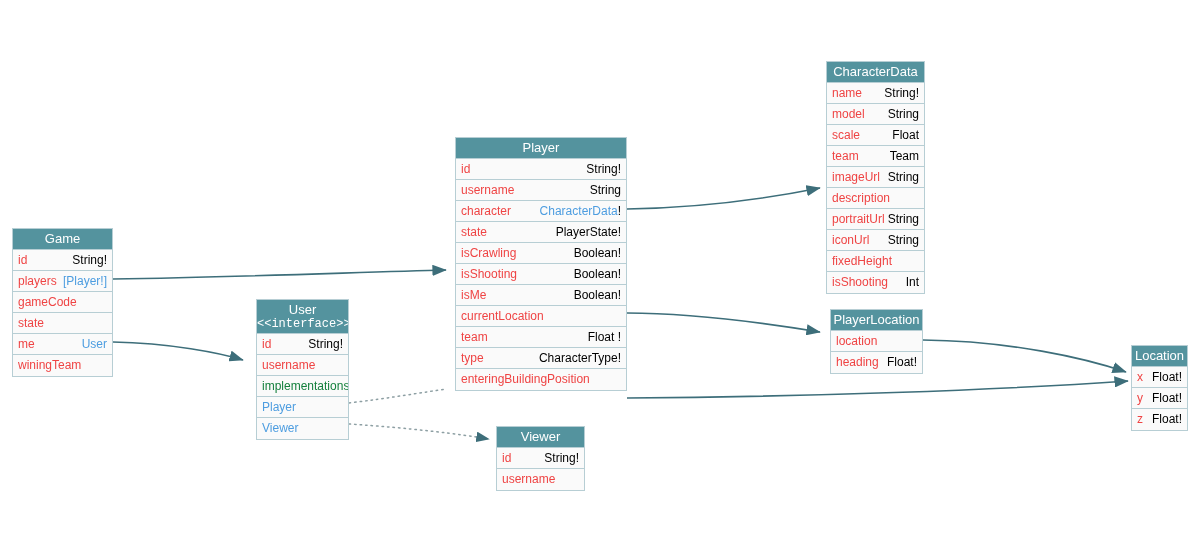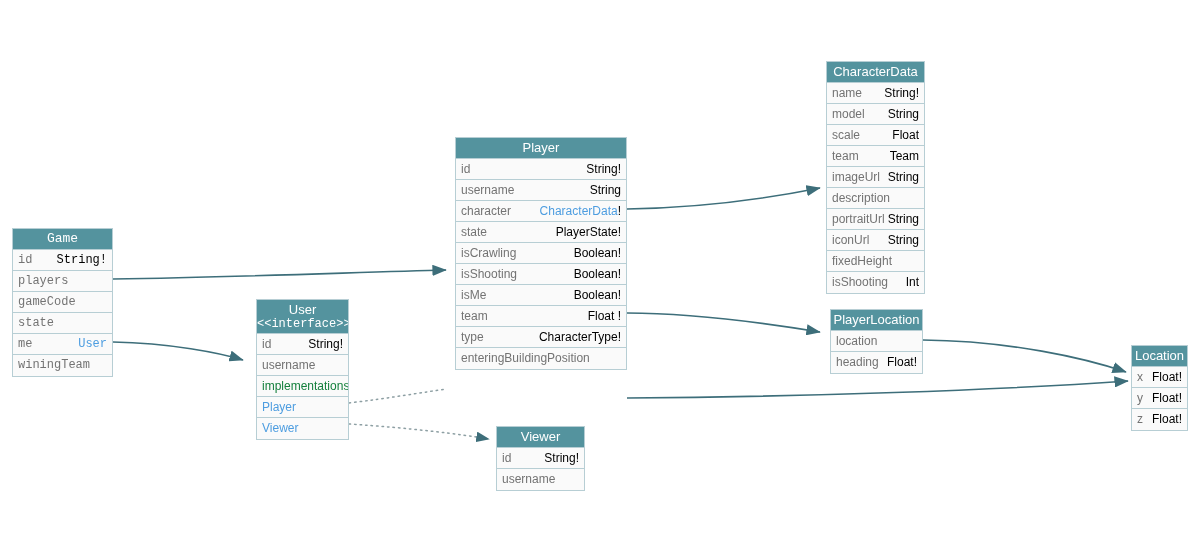--- a/index.html
+++ b/index.html
@@ -63,21 +63,21 @@
     line-height: 20px;
     padding: 0 5px;
     white-space: nowrap;
     overflow: hidden;
   }
   .row:last-child {
     border-bottom: none;
   }
   .row .fname {
     float: left;
-    color: #737373;
+    color: #ef4444;
   }
   .row .ftype {
     float: right;
     color: #000000;
   }
   .row .ftype.link {
     color: #4d9de0;
   }
   .row .ftype .bang-dark {
     color: #000000;
@@ -118,21 +118,21 @@
 
     <path d="M 627 209 C 690 208, 760 200, 820 188" fill="none" stroke="#3d6e7a" stroke-width="1.6" marker-end="url(#arrowhead)"></path>
 
     <path d="M 627 313 C 690 313, 765 323, 820 332" fill="none" stroke="#3d6e7a" stroke-width="1.6" marker-end="url(#arrowhead)"></path>
 
     <path d="M 627 398 C 800 397, 1000 390, 1128 381" fill="none" stroke="#3d6e7a" stroke-width="1.6" marker-end="url(#arrowhead)"></path>
 
     <path d="M 923 340 C 1010 341, 1085 358, 1126 372" fill="none" stroke="#3d6e7a" stroke-width="1.6" marker-end="url(#arrowhead)"></path>
   </svg>
 
-  <div class="entity" style="left:12px; top:228px; width:101px;font-family:Liberation Mono, monospace;">
+  <div class="entity" style="left:12px; top:228px; width:101px;">
     <div class="entity-header">Game</div>
     <div class="row clearfix">
       <span class="fname">id</span>
       <span class="ftype">String!</span>
     </div>
     <div class="row clearfix">
       <span class="fname">players</span>
       <span class="ftype link">[Player!]</span>
     </div>
     <div class="row clearfix">
@@ -195,20 +195,24 @@
     </div>
     <div class="row clearfix">
       <span class="fname">isShooting</span>
       <span class="ftype">Boolean!</span>
     </div>
     <div class="row clearfix">
       <span class="fname">isMe</span>
       <span class="ftype">Boolean!</span>
     </div>
     <div class="row clearfix">
+      <span class="fname">currentLocation</span>
+      <span class="ftype link">PlayerLocation</span>
+    </div>
+    <div class="row clearfix">
       <span class="fname">team</span>
       <span class="ftype">Float !</span>
     </div>
     <div class="row clearfix">
       <span class="fname">type</span>
       <span class="ftype">CharacterType!</span>
     </div>
     <div class="row clearfix">
       <span class="fname">enteringBuildingPosition</span>
       <span class="ftype link">Location</span>

